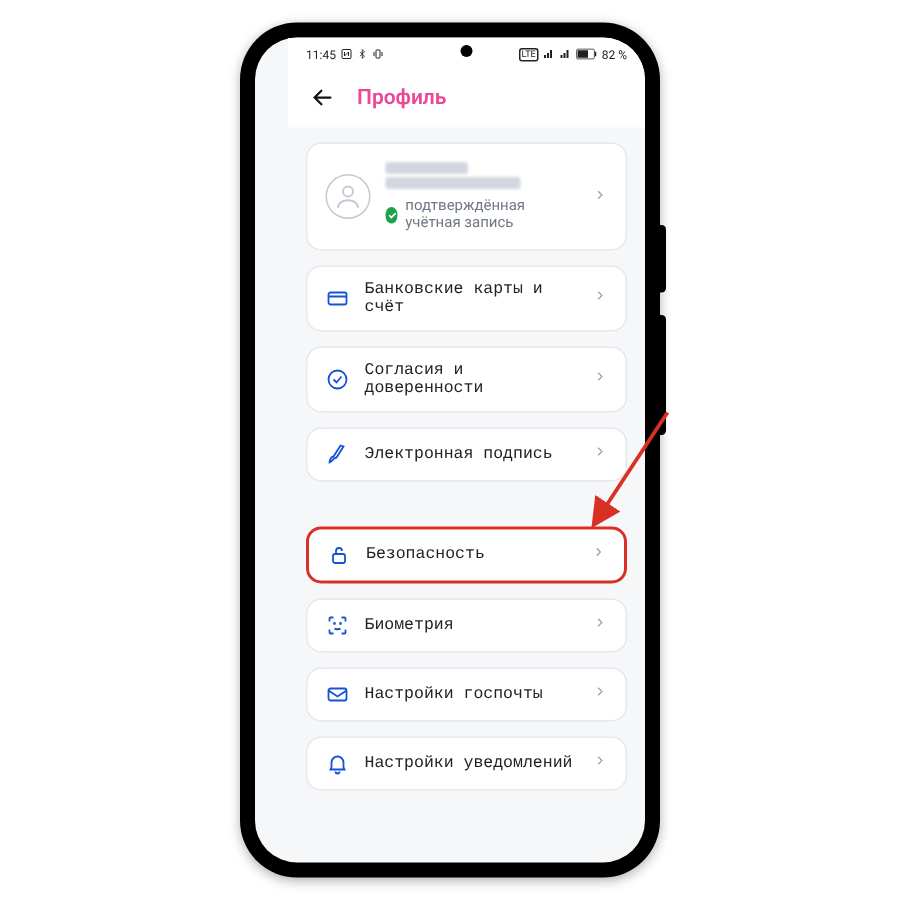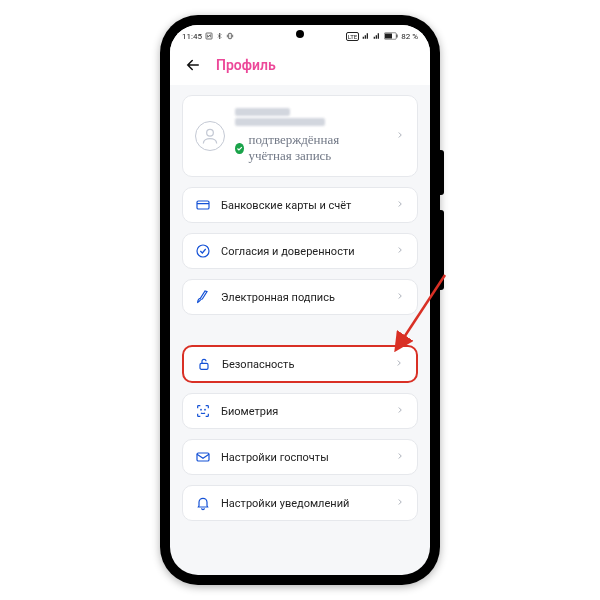--- a/index.html
+++ b/index.html
@@ -25,20 +25,21 @@
   .phone::after {
     content:""; position:absolute; right:-4px; top:195px;
     width:4px; height:80px; background:#000; border-radius:0 3px 3px 0;
   }
   .screen {
     width: 100%; height: 100%;
     background: #f6f7f9;
     border-radius: 28px;
     overflow: hidden;
     position: relative;
+    padding-left: 22px;
   }
   .statusbar {
     height: 20px; background:#fff;
     display:flex; justify-content:space-between; align-items:center;
     padding: 2px 12px 0; font-size: 8px; color:#222;
     position:relative;
   }
   .statusbar .left, .statusbar .right { display:flex; align-items:center; gap:3px; }
   .statusbar .cam {
     position:absolute; left:50%; top:5px; transform:translateX(-50%);
@@ -65,22 +66,22 @@
     display:flex; align-items:center; justify-content:center; color:#c4c9d4; flex:0 0 30px;
   }
   .user-info { display:flex; flex-direction:column; gap:2px; flex:1; }
   .blurline { height:8px; background:#c7ccd6; border-radius:2px; filter: blur(1px); opacity:.8; }
   .blurline.w1{width:55px;} .blurline.w2{width:90px;}
   .verify { display:flex; align-items:center; gap:5px; margin-top:4px; }
   .verify-badge {
     width:11px; height:11px; border-radius:50%; background:#1aa34a;
     display:flex; align-items:center; justify-content:center; color:#fff;
   }
-  .verify-text { font-size:13px; color:#717886;font-family:Liberation Serif, serif; }
-  .card.tight{ padding:9px 12px; }
+  .verify-text { font-size:10px; color:#717886; }
+  .card.tight{ padding:9px 12px;font-family:Liberation Mono, monospace; }
   
   .arrow {
     position:absolute; top:270px; left:385px;
     width:70px; height:90px; pointer-events:none;
   }
 </style>
 </head>
 <body>
 
 <div class="phone">

